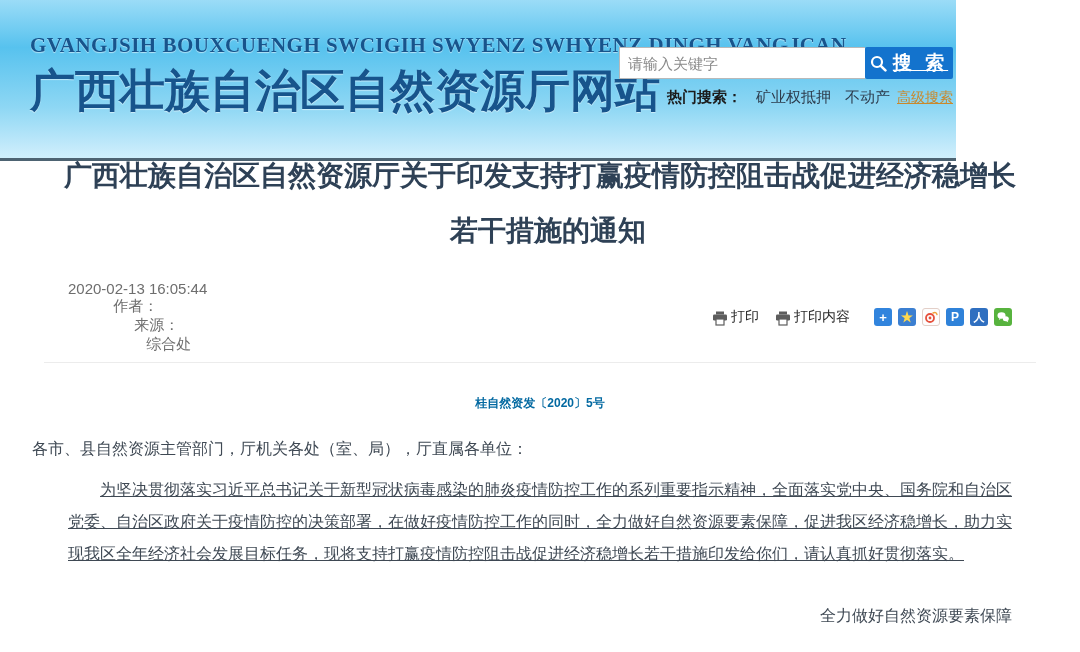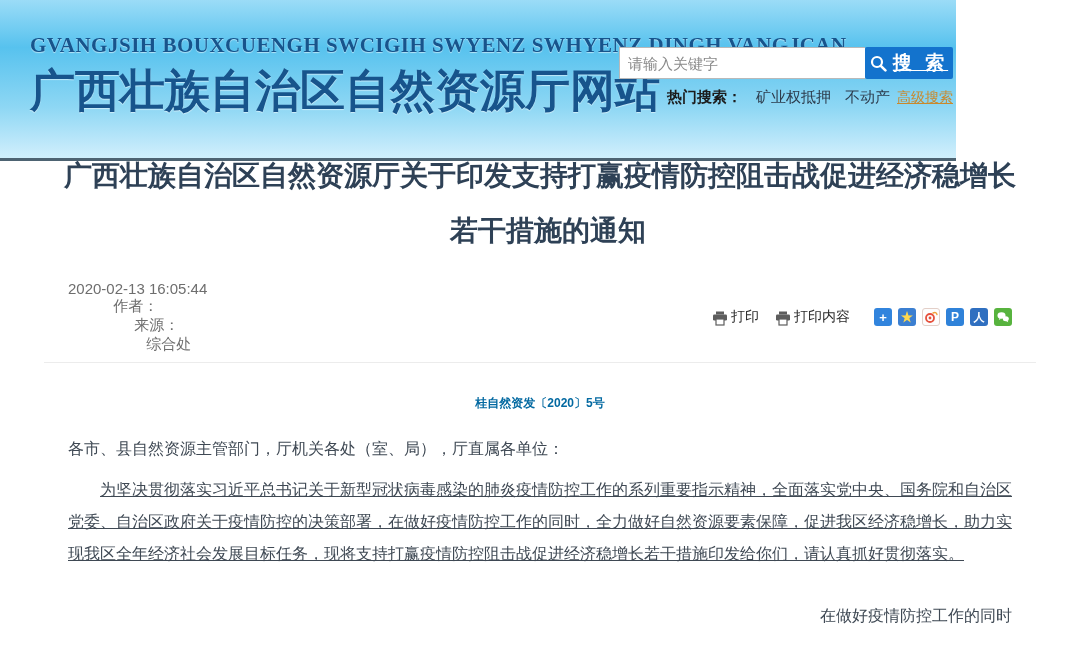--- a/index.html
+++ b/index.html
@@ -66,21 +66,21 @@
     align-items:center; justify-content:center; cursor:pointer;
     color:#fff; font-weight:bold; font-size:13px; line-height:1;
   }
   .share-icon.weibo { background:#fdfdfd; border:1px solid #e3cfc8; }
   .share-icon.star  { font-size:12px; }
   .share-icon.pengyou { font-size:12px; }
   .share-icon.renren  { font-size:11px; }
 
   .doc-number { text-align:center; margin-top:32px; font-size:12px; font-weight:bold; color:#0369a1; }
 
-  .salutation { margin:26px 68px 0 68px; font-size:16px; color:#3f4954; line-height:22px; }
+  .salutation { margin:26px 68px 0 32px; font-size:16px; color:#3f4954; line-height:22px; }
   .body-para  { margin:14px 68px 0 68px; font-size:16px; color:#3f4954; line-height:32px;
                 text-indent:2em; text-align:justify;text-decoration:underline; }
 
   .signature { margin:36px 68px 0 0; text-align:right; font-size:16px; color:#3f4954; }
   .signature-date { margin-top:26px; }
 </style>
 </head>
 <body>
 
 <div class="site-header">
@@ -171,16 +171,16 @@
     </div>
   </div>
 
   <div class="doc-number">桂自然资发〔2020〕5号</div>
 
   <div class="salutation">各市、县自然资源主管部门，厅机关各处（室、局），厅直属各单位：</div>
 
   <p class="body-para">为坚决贯彻落实习近平总书记关于新型冠状病毒感染的肺炎疫情防控工作的系列重要指示精神，全面落实党中央、国务院和自治区党委、自治区政府关于疫情防控的决策部署，在做好疫情防控工作的同时，全力做好自然资源要素保障，促进我区经济稳增长，助力实现我区全年经济社会发展目标任务，现将支持打赢疫情防控阻击战促进经济稳增长若干措施印发给你们，请认真抓好贯彻落实。</p>
 
   <div class="signature">
-    <div class="signature-org">在做好疫情防控工作的同时</div>
+    <div class="signature-org">全力做好自然资源要素保障</div>
     <div class="signature-date">2020年2月12日</div>
   </div>
 </div>
 
 </body></html>

